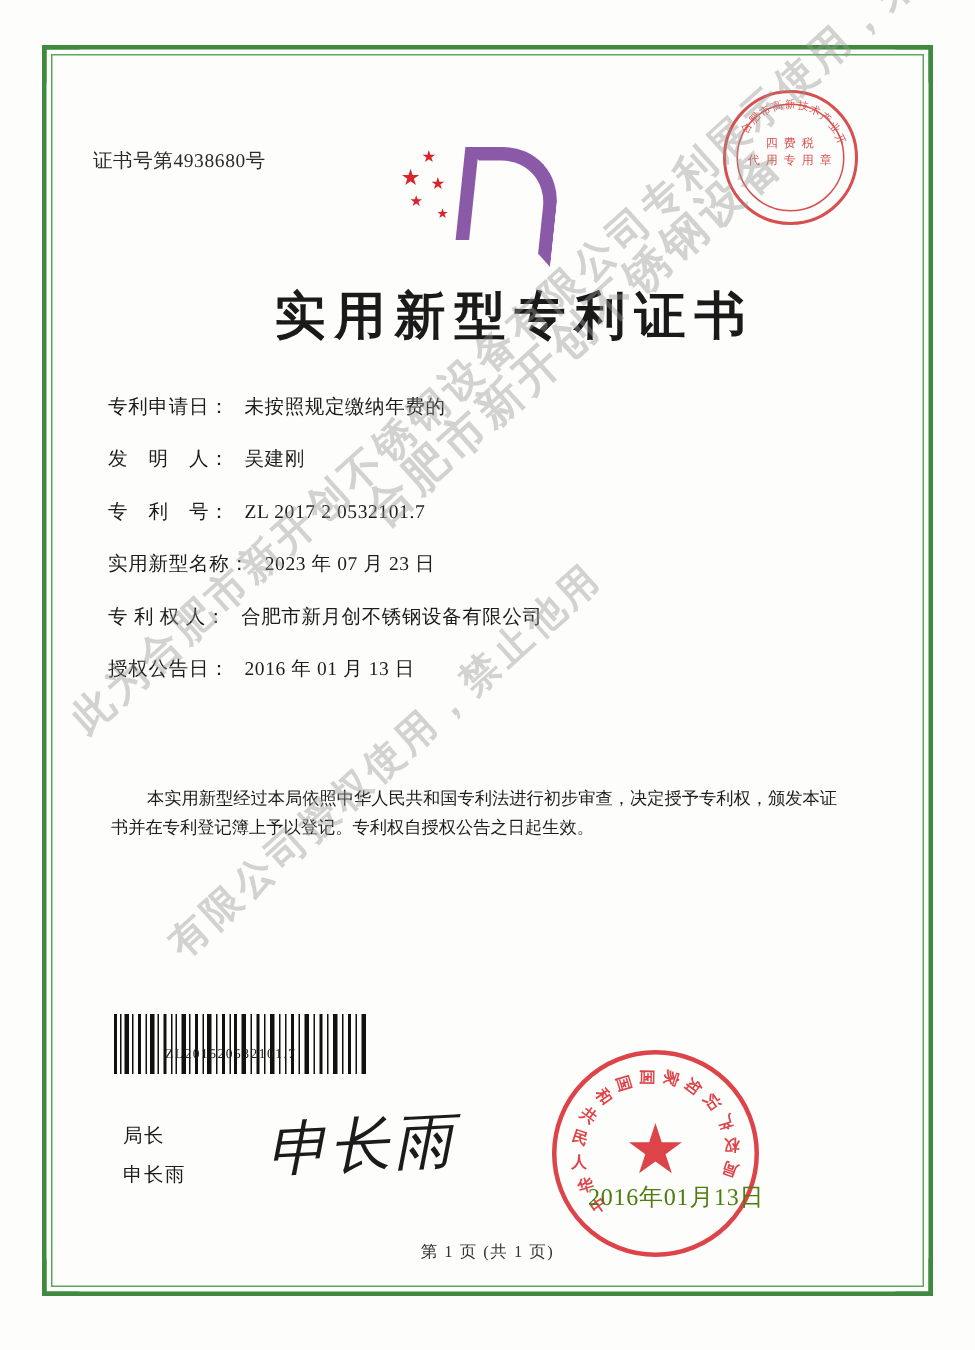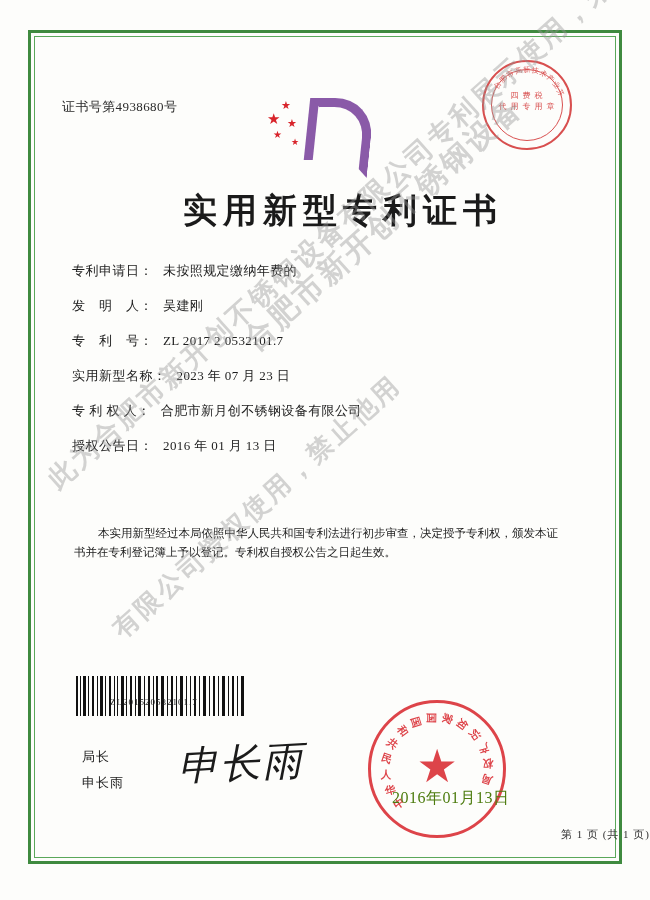--- a/index.html
+++ b/index.html
@@ -273,21 +273,21 @@
     font-size: 16px;
     color: #4d7c0f;
     letter-spacing: 0.5px;
   }
 
   .page-foot {
     position: absolute;
     left: 0;
     right: 0;
     bottom: 58px;
-    text-align: right;
+    text-align: center;
     font-size: 11px;
     color: #333;
     letter-spacing: 1px;
   }
 
   
   .wm {
     position: absolute;
     color: rgba(150, 150, 150, 0.42);
     font-size: 30px;

